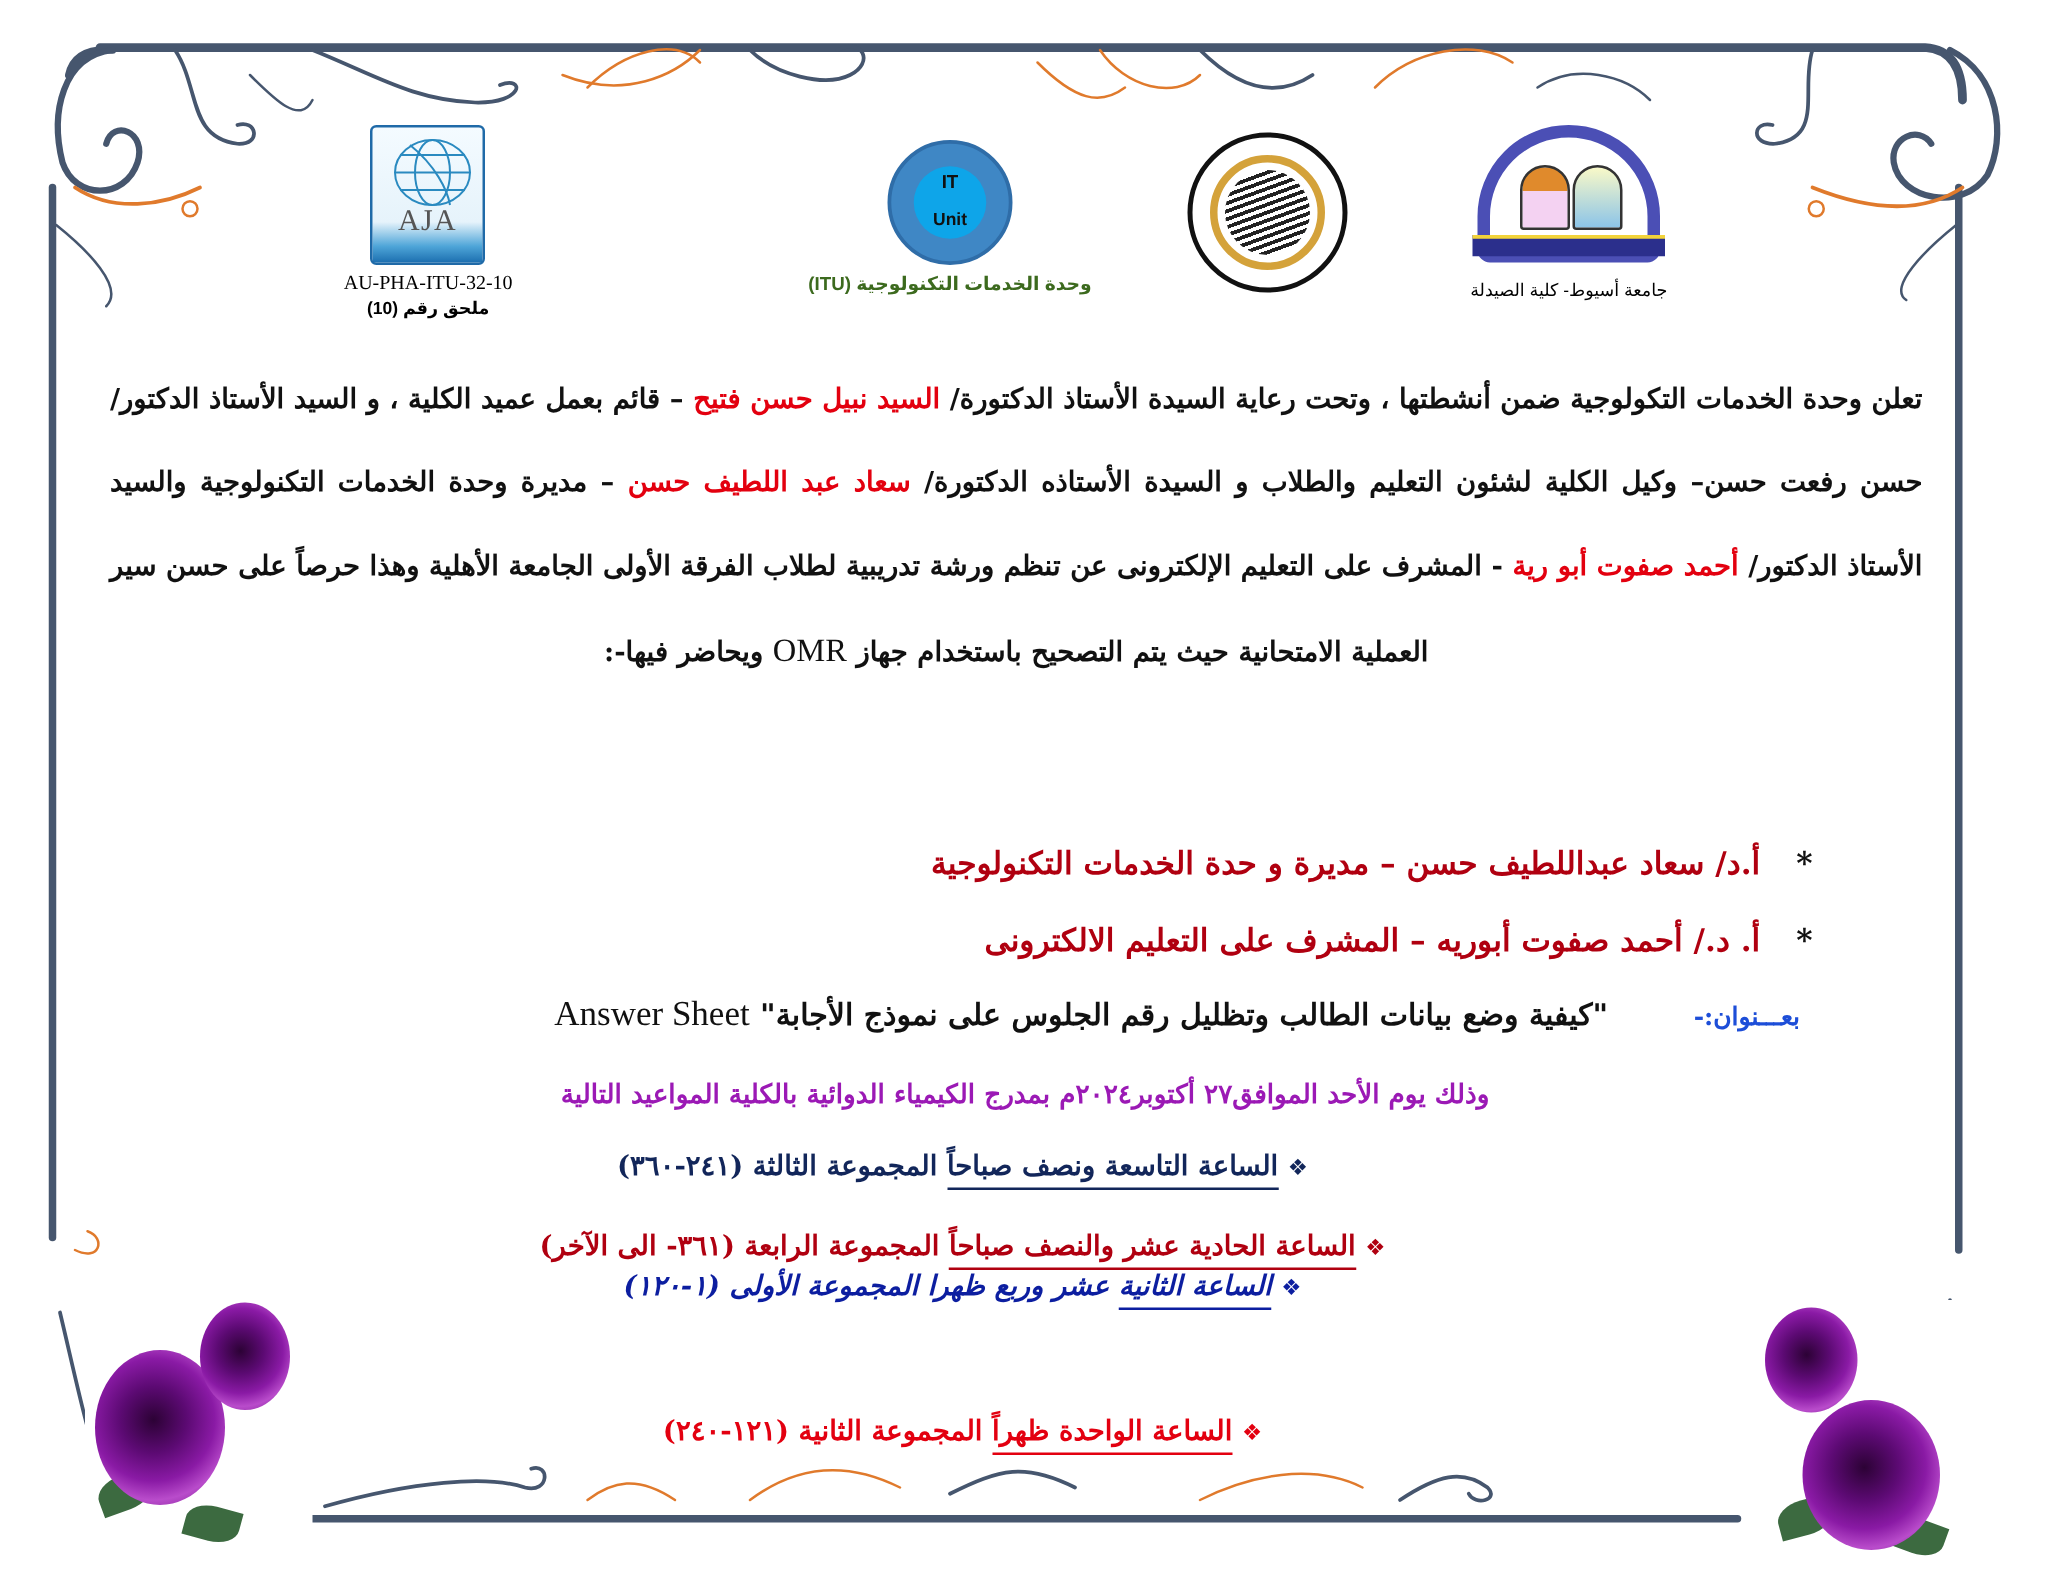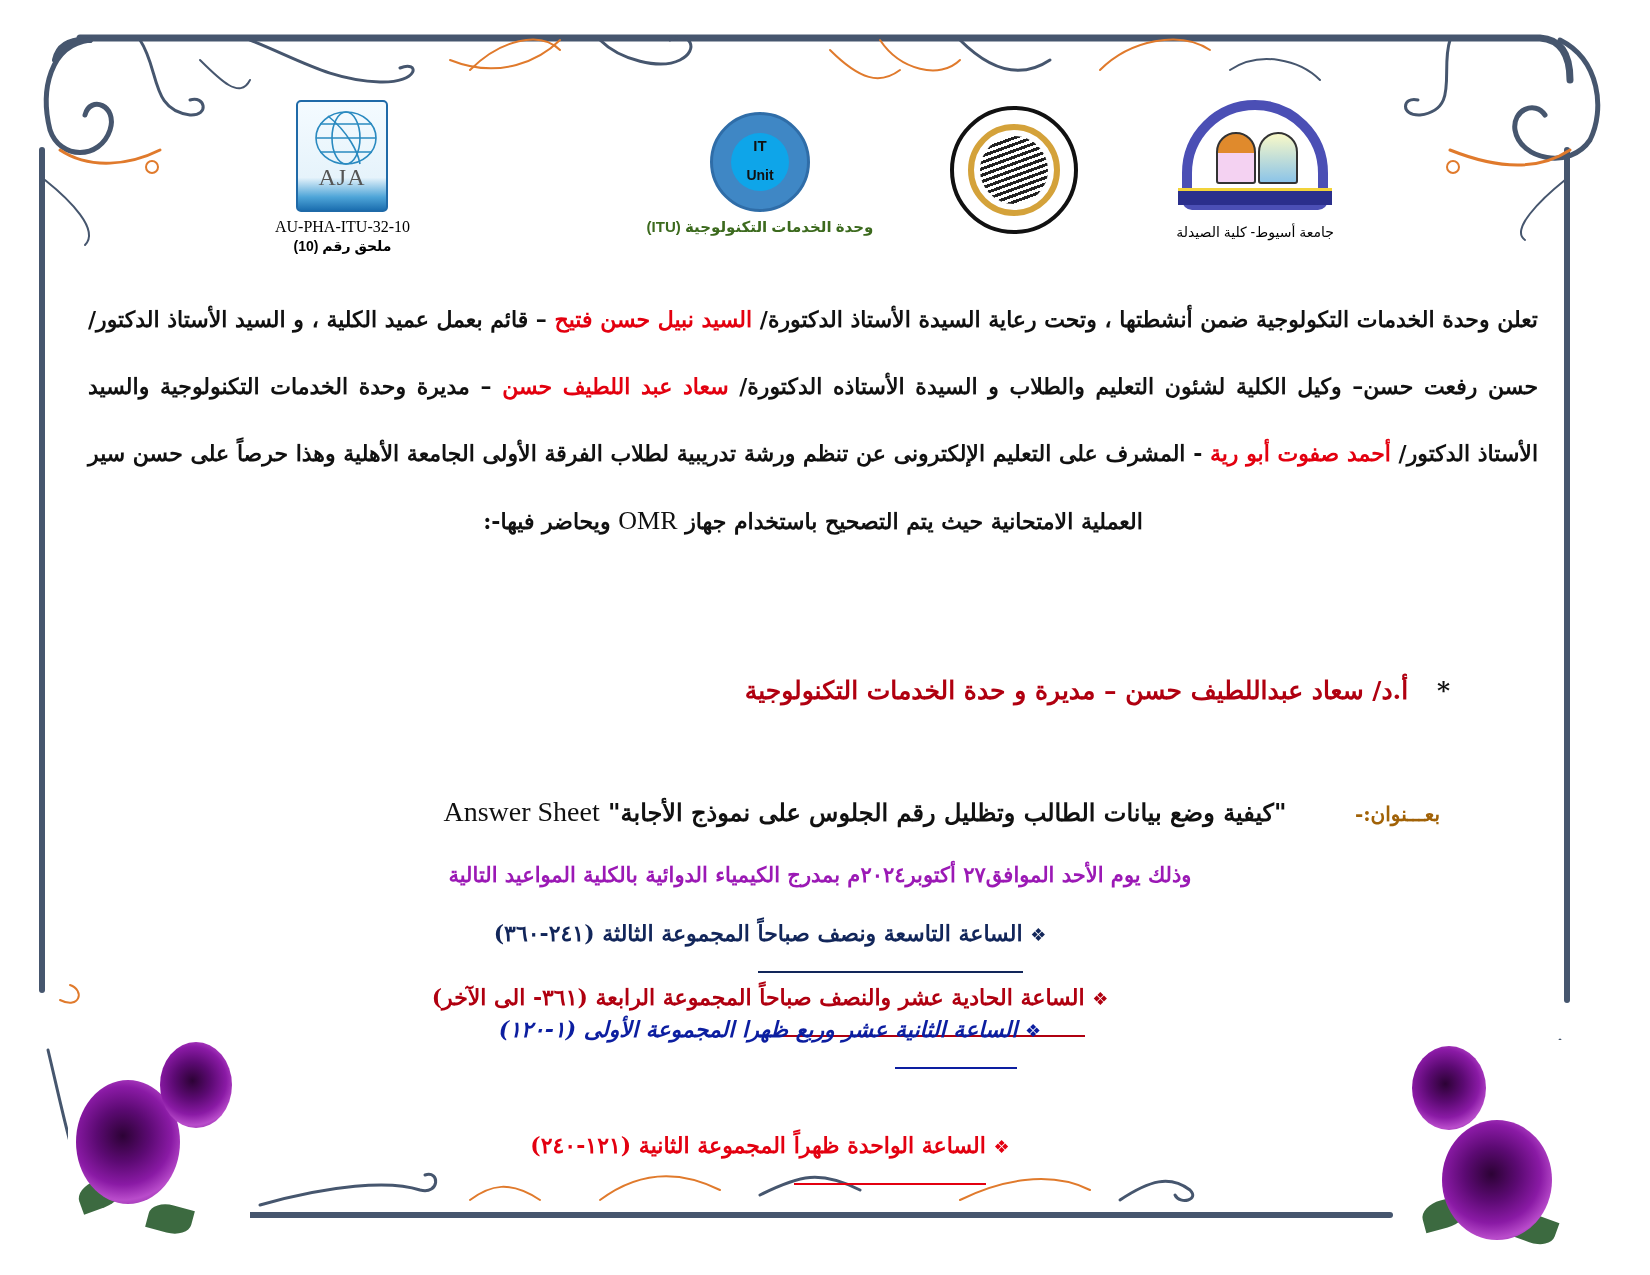--- a/index.html
+++ b/index.html
@@ -44,30 +44,30 @@
   .announce { position: absolute; left: 88px; top: 286px; width: 1450px; direction: rtl; text-align: justify;
               font-size: 22px; font-weight: bold; line-height: 67px; color: #111; text-align-last: center; }
   .red { color: #e3000f; }
 
   .speakers { position: absolute; right: 200px; top: 660px; direction: rtl; font-size: 25px; font-weight: bold; color: #b00010; }
   .speaker { height: 62px; line-height: 62px; white-space: nowrap; }
   .star { color: #111; margin-left: 20px; }
 
   .title-line { position: absolute; left: 300px; top: 796px; width: 1140px; direction: rtl; text-align: right;
                 font-size: 24px; font-weight: bold; color: #111; white-space: nowrap; }
-  .title-label { color: #a16207; font-size: 20px; margin-left: 60px; }
+  .title-label { color: #1d4ed8; font-size: 20px; margin-left: 60px; }
   .title-en { font-weight: normal; font-family: "Liberation Serif", serif; font-size: 28px; }
 
   .date-line { position: absolute; left: 310px; top: 862px; width: 1020px; direction: rtl; text-align: center;
                font-size: 21px; font-weight: bold; color: #9b19b5; white-space: nowrap; }
 
   .schedule { position: absolute; left: 330px; width: 880px; direction: rtl; text-align: center; font-weight: bold;
               font-size: 22px; white-space: nowrap; }
   .bullet { font-family: "DejaVu Sans", sans-serif; font-size: 18px; }
-  .ul-span { border-bottom: 2px solid currentColor; padding-bottom: 25px; text-align: center; }
+  .ul-span { border-bottom: 2px solid currentColor; padding-bottom: 4px; text-align: center; }
   .c-navy { color: #12265a; }
   .c-red { color: #b00010; }
   .c-blue { color: #0c1ea0; }
   .c-bright { color: #e30010; }
 
   
   .rose-box { position: absolute; background: #fff; }
   .rose { position: absolute; border-radius: 50%;
           background: radial-gradient(circle at 45% 45%, #2c0235 0%, #5c0a73 30%, #8a1aa5 55%, #b94ccb 72%, #6b0d84 100%); }
   .leaf { position: absolute; width: 44px; height: 28px; border-radius: 50% 0; background: #3c6a40; }
@@ -168,20 +168,24 @@
   <span>- المشرف على التعليم الإلكترونى عن تنظم ورشة تدريبية لطلاب الفرقة الأولى الجامعة الأهلية وهذا حرصاً على حسن سير العملية الامتحانية حيث يتم التصحيح باستخدام جهاز</span>
   <span style="font-weight:normal;font-family:'Liberation Serif',serif;font-size:26px;">OMR</span>
   <span>ويحاضر فيها-:</span>
 </div>
 
 <div class="speakers">
   <div class="speaker">
     <span class="star">*</span>
     <span>أ.د/ سعاد عبداللطيف حسن – مديرة و حدة الخدمات التكنولوجية</span>
   </div>
+  <div class="speaker">
+    <span class="star">*</span>
+    <span>أ. د./ أحمد صفوت أبوريه – المشرف على التعليم الالكترونى</span>
+  </div>
 </div>
 
 <div class="title-line">
   <span class="title-label">بعـــنوان:-</span>
   <span>"كيفية  وضع بيانات الطالب وتظليل رقم الجلوس على نموذج الأجابة"</span>
   <span class="title-en">Answer Sheet</span>
 </div>
 
 <div class="date-line">وذلك يوم الأحد الموافق٢٧  أكتوبر٢٠٢٤م بمدرج الكيمياء الدوائية بالكلية المواعيد التالية</div>
 

